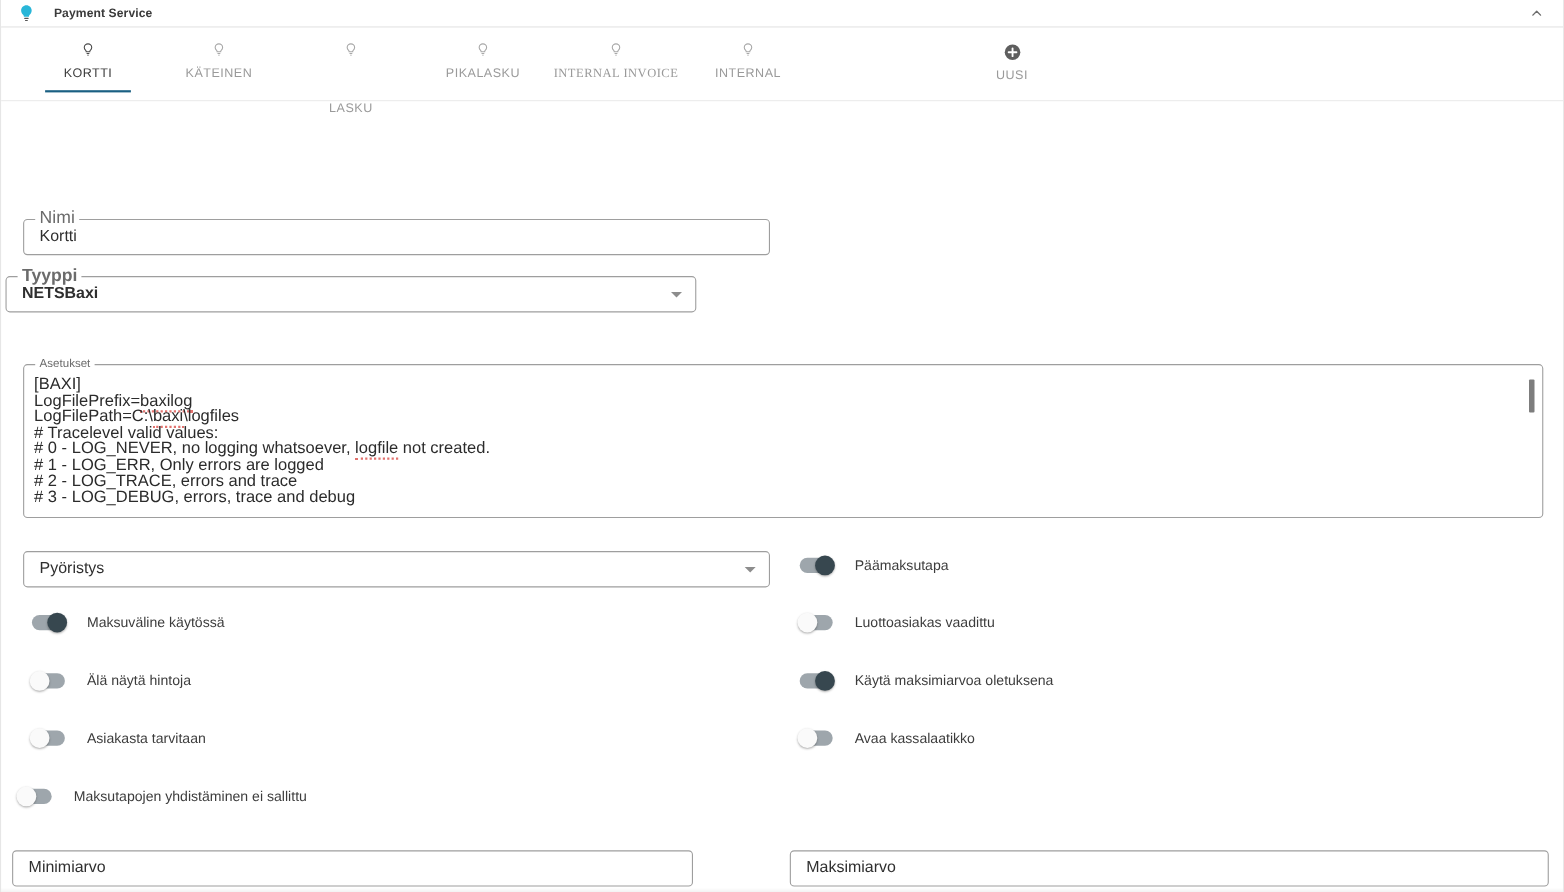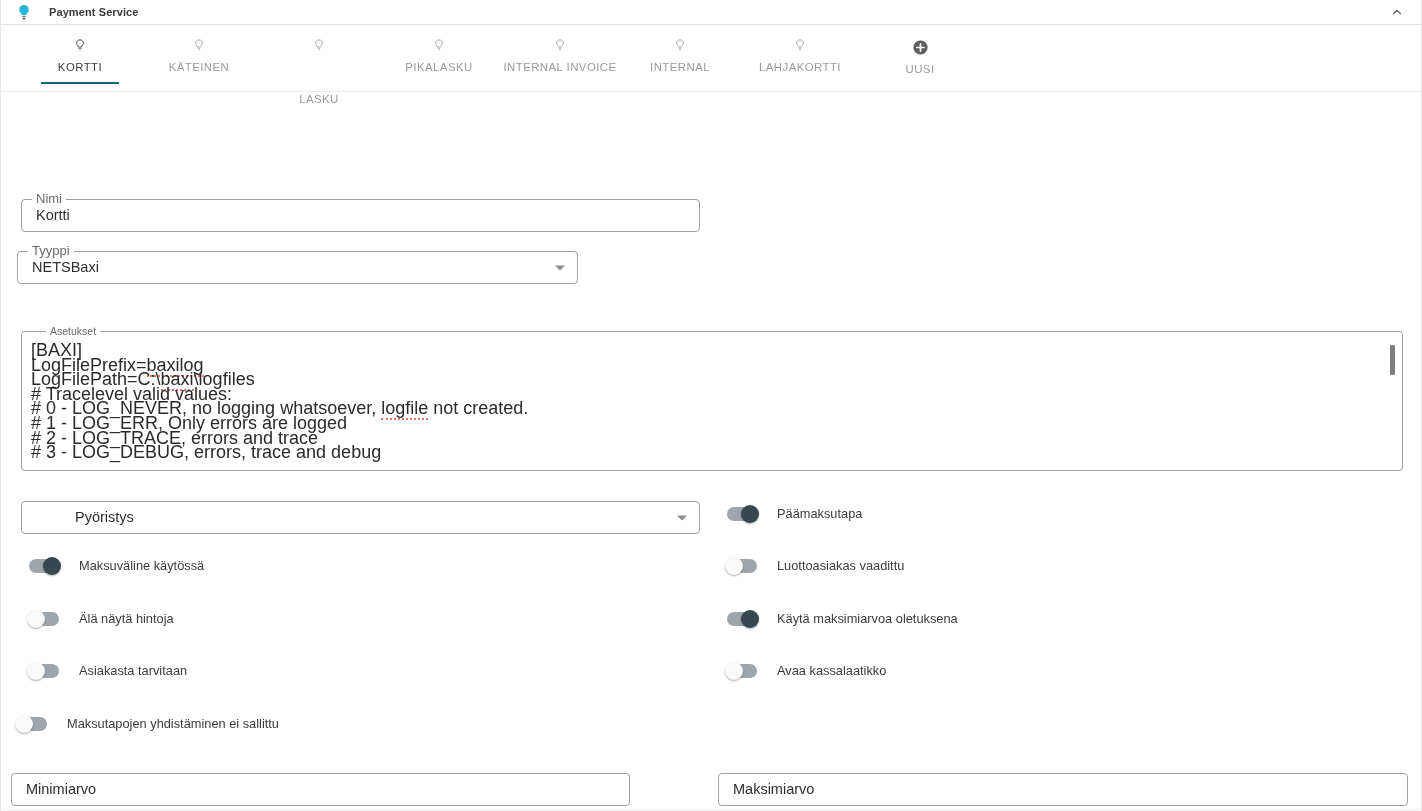--- a/index.html
+++ b/index.html
@@ -86,21 +86,21 @@
     position: absolute;
     border: 1px solid #9e9e9e;
     border-radius: 4px;
     background: #fff;
   }
   .field > .legend {
     position: absolute;
     top: -7px; left: 10px;
     background: #fff;
     padding: 0 4px;
-    font-size: 13px;
+    font-size: 16px;
     color: #6b6b6b;
     line-height: 12px;
     white-space: nowrap;
   }
   .field .value {
     font-size: 14.5px;
     color: #2f2f2f;
     padding: 0 14px;
     line-height: 1;
   }
@@ -121,28 +121,28 @@
   
   .settings-box {
     position: absolute;
     left: 20px; top: 239px;
     width: 1382px; height: 140px;
     border: 1px solid #9e9e9e;
     border-radius: 4px;
     background: #fff;
   }
   .settings-box .legend {
-    position: absolute; top: -7px; left: 24px;
+    position: absolute; top: -7px; left: 10px;
     background: #fff; padding: 0 4px;
     font-size: 10.5px; color: #6b6b6b; line-height: 12px;
   }
   .settings-text {
     position: absolute;
     left: 9px; right: 22px; top: 11px;
-    font-size: 18px;
+    font-size: 15px;
     line-height: 14.6px;
     color: #2b2b2b;
     white-space: pre;
     font-family: "Liberation Sans", sans-serif;
   }
   .sq { border-bottom: 2px dotted #e2726e; }
   .tb-scroll {
     position: absolute;
     right: 7px; top: 13px;
     width: 5px; height: 30px;
@@ -242,88 +242,78 @@
       <div class="tab" style="position: absolute; left: 386px; top: 0px; width: 104px;">
         <span class="tab-ico">
           <svg width="14" height="16" viewBox="0 0 24 24">
             <path d="M12 3.2c-3.2 0-5.8 2.5-5.8 5.6 0 2.1 1.1 3.6 2.2 4.7.5.5.8 1 .8 1.6v.5h5.6v-.5c0-.6.3-1.1.8-1.6 1.1-1.1 2.2-2.6 2.2-4.7 0-3.1-2.6-5.6-5.8-5.6z" fill="none" stroke="#a8a8a8" stroke-width="1.7"></path>
             <rect x="9.5" y="17.6" width="5" height="1.4" rx=".7" fill="#a8a8a8"></rect>
             <rect x="10.4" y="20" width="3.2" height="1.3" rx=".65" fill="#a8a8a8"></rect>
           </svg>
         </span>
         <span class="tab-label">PIKALASKU</span>
       </div>
-      <div class="tab" style="position: absolute; left: 489px; top: 0px; width: 140px;">
+      <div class="tab" style="position: absolute; left: 489px; top: 0px; width: 140px; font-family: Liberation Serif, serif;">
         <span class="tab-ico">
           <svg width="14" height="16" viewBox="0 0 24 24">
             <path d="M12 3.2c-3.2 0-5.8 2.5-5.8 5.6 0 2.1 1.1 3.6 2.2 4.7.5.5.8 1 .8 1.6v.5h5.6v-.5c0-.6.3-1.1.8-1.6 1.1-1.1 2.2-2.6 2.2-4.7 0-3.1-2.6-5.6-5.8-5.6z" fill="none" stroke="#a8a8a8" stroke-width="1.7"></path>
             <rect x="9.5" y="17.6" width="5" height="1.4" rx=".7" fill="#a8a8a8"></rect>
             <rect x="10.4" y="20" width="3.2" height="1.3" rx=".65" fill="#a8a8a8"></rect>
           </svg>
         </span>
         <span class="tab-label">INTERNAL INVOICE</span>
       </div>
       <div class="tab" style="position: absolute; left: 634px; top: 0px; width: 90px;">
         <span class="tab-ico">
           <svg width="14" height="16" viewBox="0 0 24 24">
             <path d="M12 3.2c-3.2 0-5.8 2.5-5.8 5.6 0 2.1 1.1 3.6 2.2 4.7.5.5.8 1 .8 1.6v.5h5.6v-.5c0-.6.3-1.1.8-1.6 1.1-1.1 2.2-2.6 2.2-4.7 0-3.1-2.6-5.6-5.8-5.6z" fill="none" stroke="#a8a8a8" stroke-width="1.7"></path>
             <rect x="9.5" y="17.6" width="5" height="1.4" rx=".7" fill="#a8a8a8"></rect>
             <rect x="10.4" y="20" width="3.2" height="1.3" rx=".65" fill="#a8a8a8"></rect>
           </svg>
         </span>
         <span class="tab-label">INTERNAL</span>
-      </div>
-      <div class="tab" style="position: absolute; left: 740px; top: 0px; width: 118px;">
-        <span class="tab-ico">
-          <svg width="14" height="16" viewBox="0 0 24 24">
-            <path d="M12 3.2c-3.2 0-5.8 2.5-5.8 5.6 0 2.1 1.1 3.6 2.2 4.7.5.5.8 1 .8 1.6v.5h5.6v-.5c0-.6.3-1.1.8-1.6 1.1-1.1 2.2-2.6 2.2-4.7 0-3.1-2.6-5.6-5.8-5.6z" fill="none" stroke="#a8a8a8" stroke-width="1.7"></path>
-            <rect x="9.5" y="17.6" width="5" height="1.4" rx=".7" fill="#a8a8a8"></rect>
-            <rect x="10.4" y="20" width="3.2" height="1.3" rx=".65" fill="#a8a8a8"></rect>
-          </svg>
-        </span>
-        <span class="tab-label">LAHJAKORTTI</span>
       </div>
       <div class="tab" style="position: absolute; left: 889px; top: 2px; width: 60px;">
         <span class="tab-ico">
           <svg width="17" height="17" viewBox="0 0 24 24">
             <circle cx="12" cy="12" r="10" fill="#5e5e5e"></circle>
             <path d="M12 7v10M7 12h10" stroke="#fff" stroke-width="2.4" stroke-linecap="round"></path>
           </svg>
         </span>
         <span class="tab-label">UUSI</span>
       </div>
     </div>
 
   <div class="content">
 
     <div class="field input-row" style="left:20px; top:107px; width:679px; height:33px;">
       <span class="legend">Nimi</span>
       <span class="value">Kortti</span>
     </div>
 
-    <div class="field input-row" style="left:16px; top:159px; width:561px; height:33px;">
+    <div class="field input-row" style="left:4px; top:159px; width:628px; height:33px;font-weight:bold;">
       <span class="legend">Tyyppi</span>
       <span class="value">NETSBaxi</span>
       <span class="caret"></span>
     </div>
 
     <div class="settings-box">
       <span class="legend">Asetukset</span>
       <div class="settings-text" id="settings-text">[BAXI]
 LogFilePrefix=<span class="sq">baxilog</span>
 LogFilePath=C:\<span class="sq">baxi</span>\logfiles
 # Tracelevel valid values:
 # 0 - LOG_NEVER, no logging whatsoever, <span class="sq">logfile</span> not created.
 # 1 - LOG_ERR, Only errors are logged
 # 2 - LOG_TRACE, errors and trace
 # 3 - LOG_DEBUG, errors, trace and debug</div>
       <div class="tb-scroll"></div>
     </div>
 
-    <div class="field input-row" style="left:20px; top:409px; width:679px; height:33px;padding-left:39px;">
+    <div class="field input-row" style="left:20px; top:409px; width:679px; height:33px;">
       <span class="value">Pyöristys</span>
       <span class="caret"></span>
     </div>
 
     <div id="toggles-left">
         <div class="toggle-row" style="left: 28px; top: 466px;">
           <span class="switch on">
             <span class="knob"></span>
           </span>
           <span class="tlabel">Maksuväline käytössä</span>

